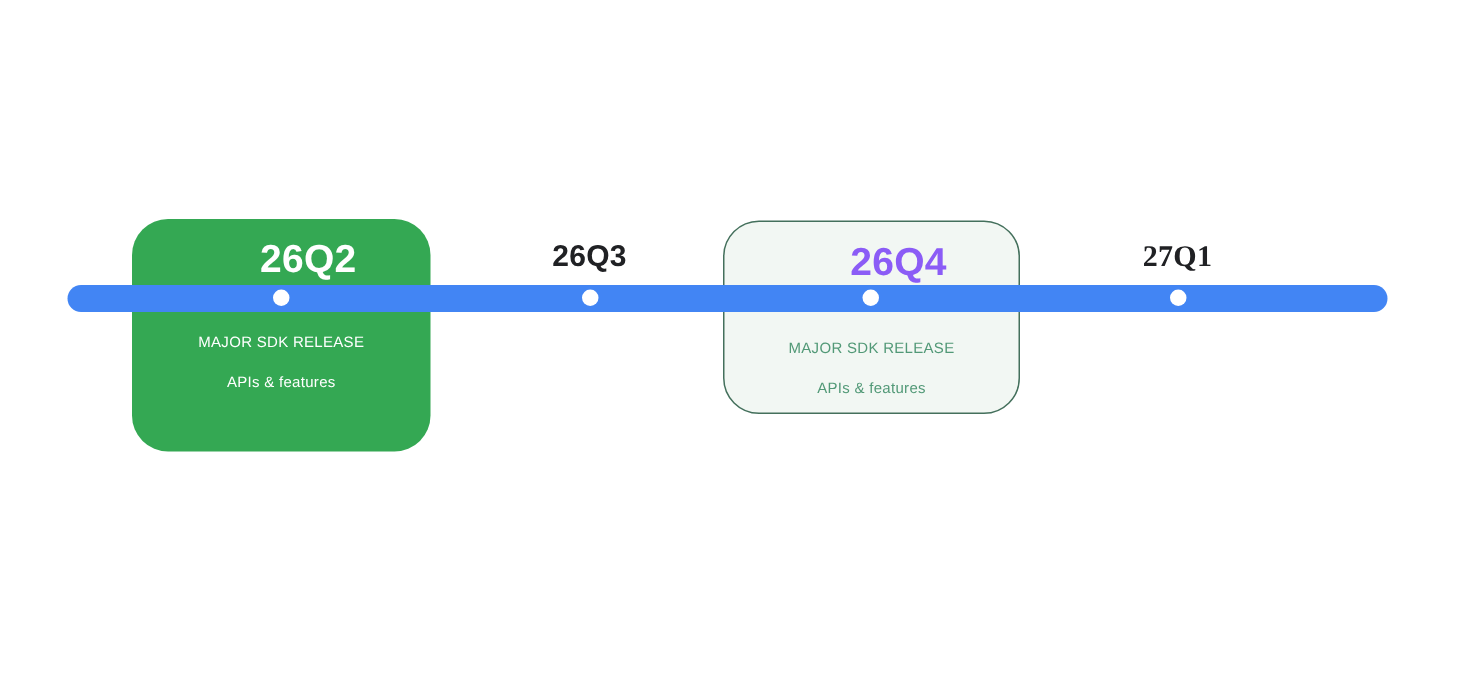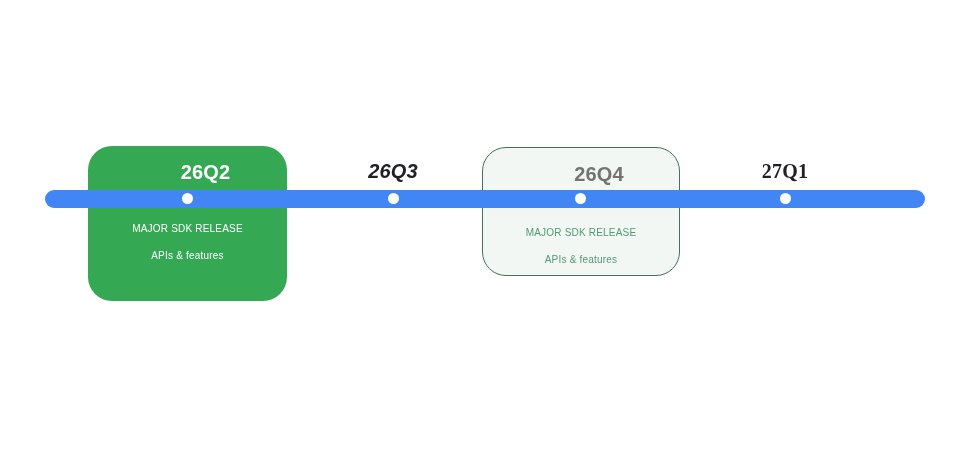--- a/index.html
+++ b/index.html
@@ -62,28 +62,28 @@
     width: 198px;
     height: 129px;
     background: #F2F7F3;
     border: 1px solid #44705C;
   }
   .card-title {
     position: absolute;
     left: 0;
     right: 0;
     top: 12px;
-    font-size: 20px;
+    font-size: 26px;
     font-weight: 600;
     line-height: 28px;
     letter-spacing: 0.2px;
     margin-left: 36px;
   }
   .card-filled .card-title { color: #ffffff; }
-  .card-outlined .card-title { color: #737373; }
+  .card-outlined .card-title { color: #8b5cf6; }
   .card-details {
     position: absolute;
     left: 0;
     right: 0;
     top: 70px;
     font-size: 10px;
     font-weight: 400;
     line-height: 26.5px;
     letter-spacing: 0.2px;
   }
@@ -95,21 +95,21 @@
     top: 157px;
     width: 120px;
     text-align: center;
     font-size: 20px;
     font-weight: 600;
     line-height: 28px;
     color: #202124;
     letter-spacing: 0.2px;
     z-index: 1;
   }
-  .q-label.l1 { left: 333px; font-style: italic; }
+  .q-label.l1 { left: 333px; }
   .q-label.l3 { left: 725px; font-family: Liberation Serif, serif; }
 </style>
 </head>
 <body>
 
 <div class="canvas">
 
   <div class="bar"></div>
 
   <div class="card card-filled">

